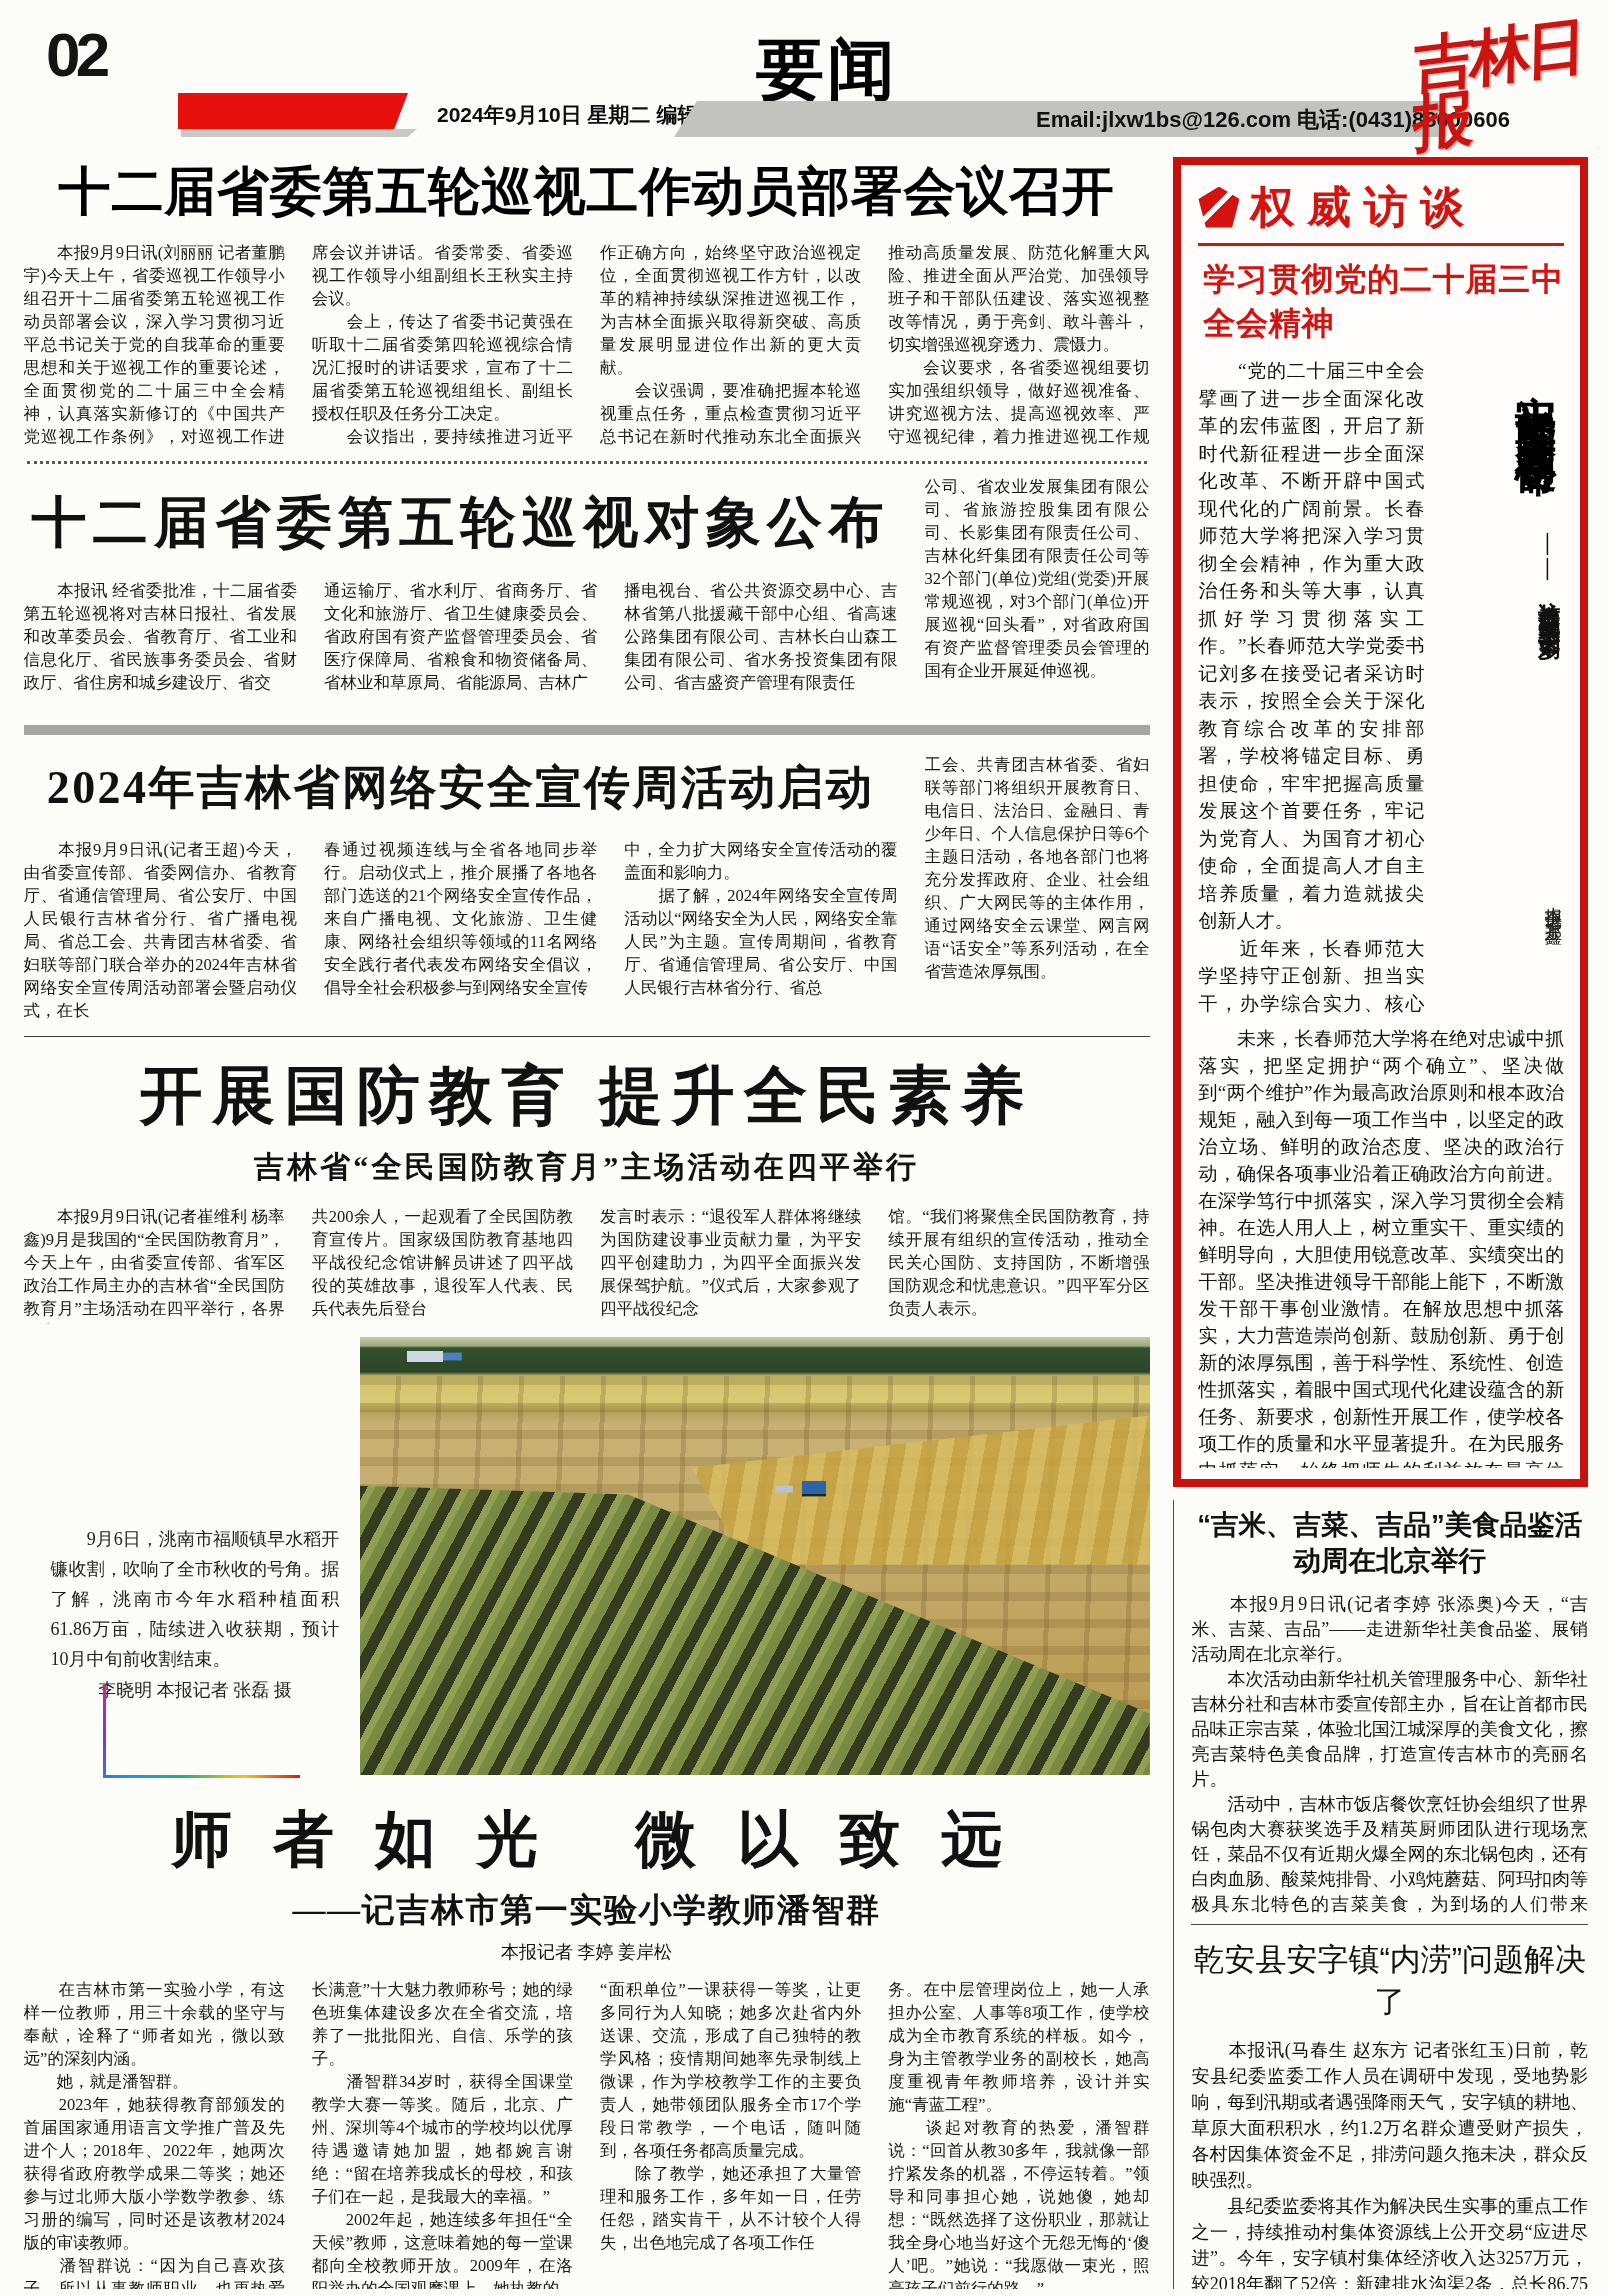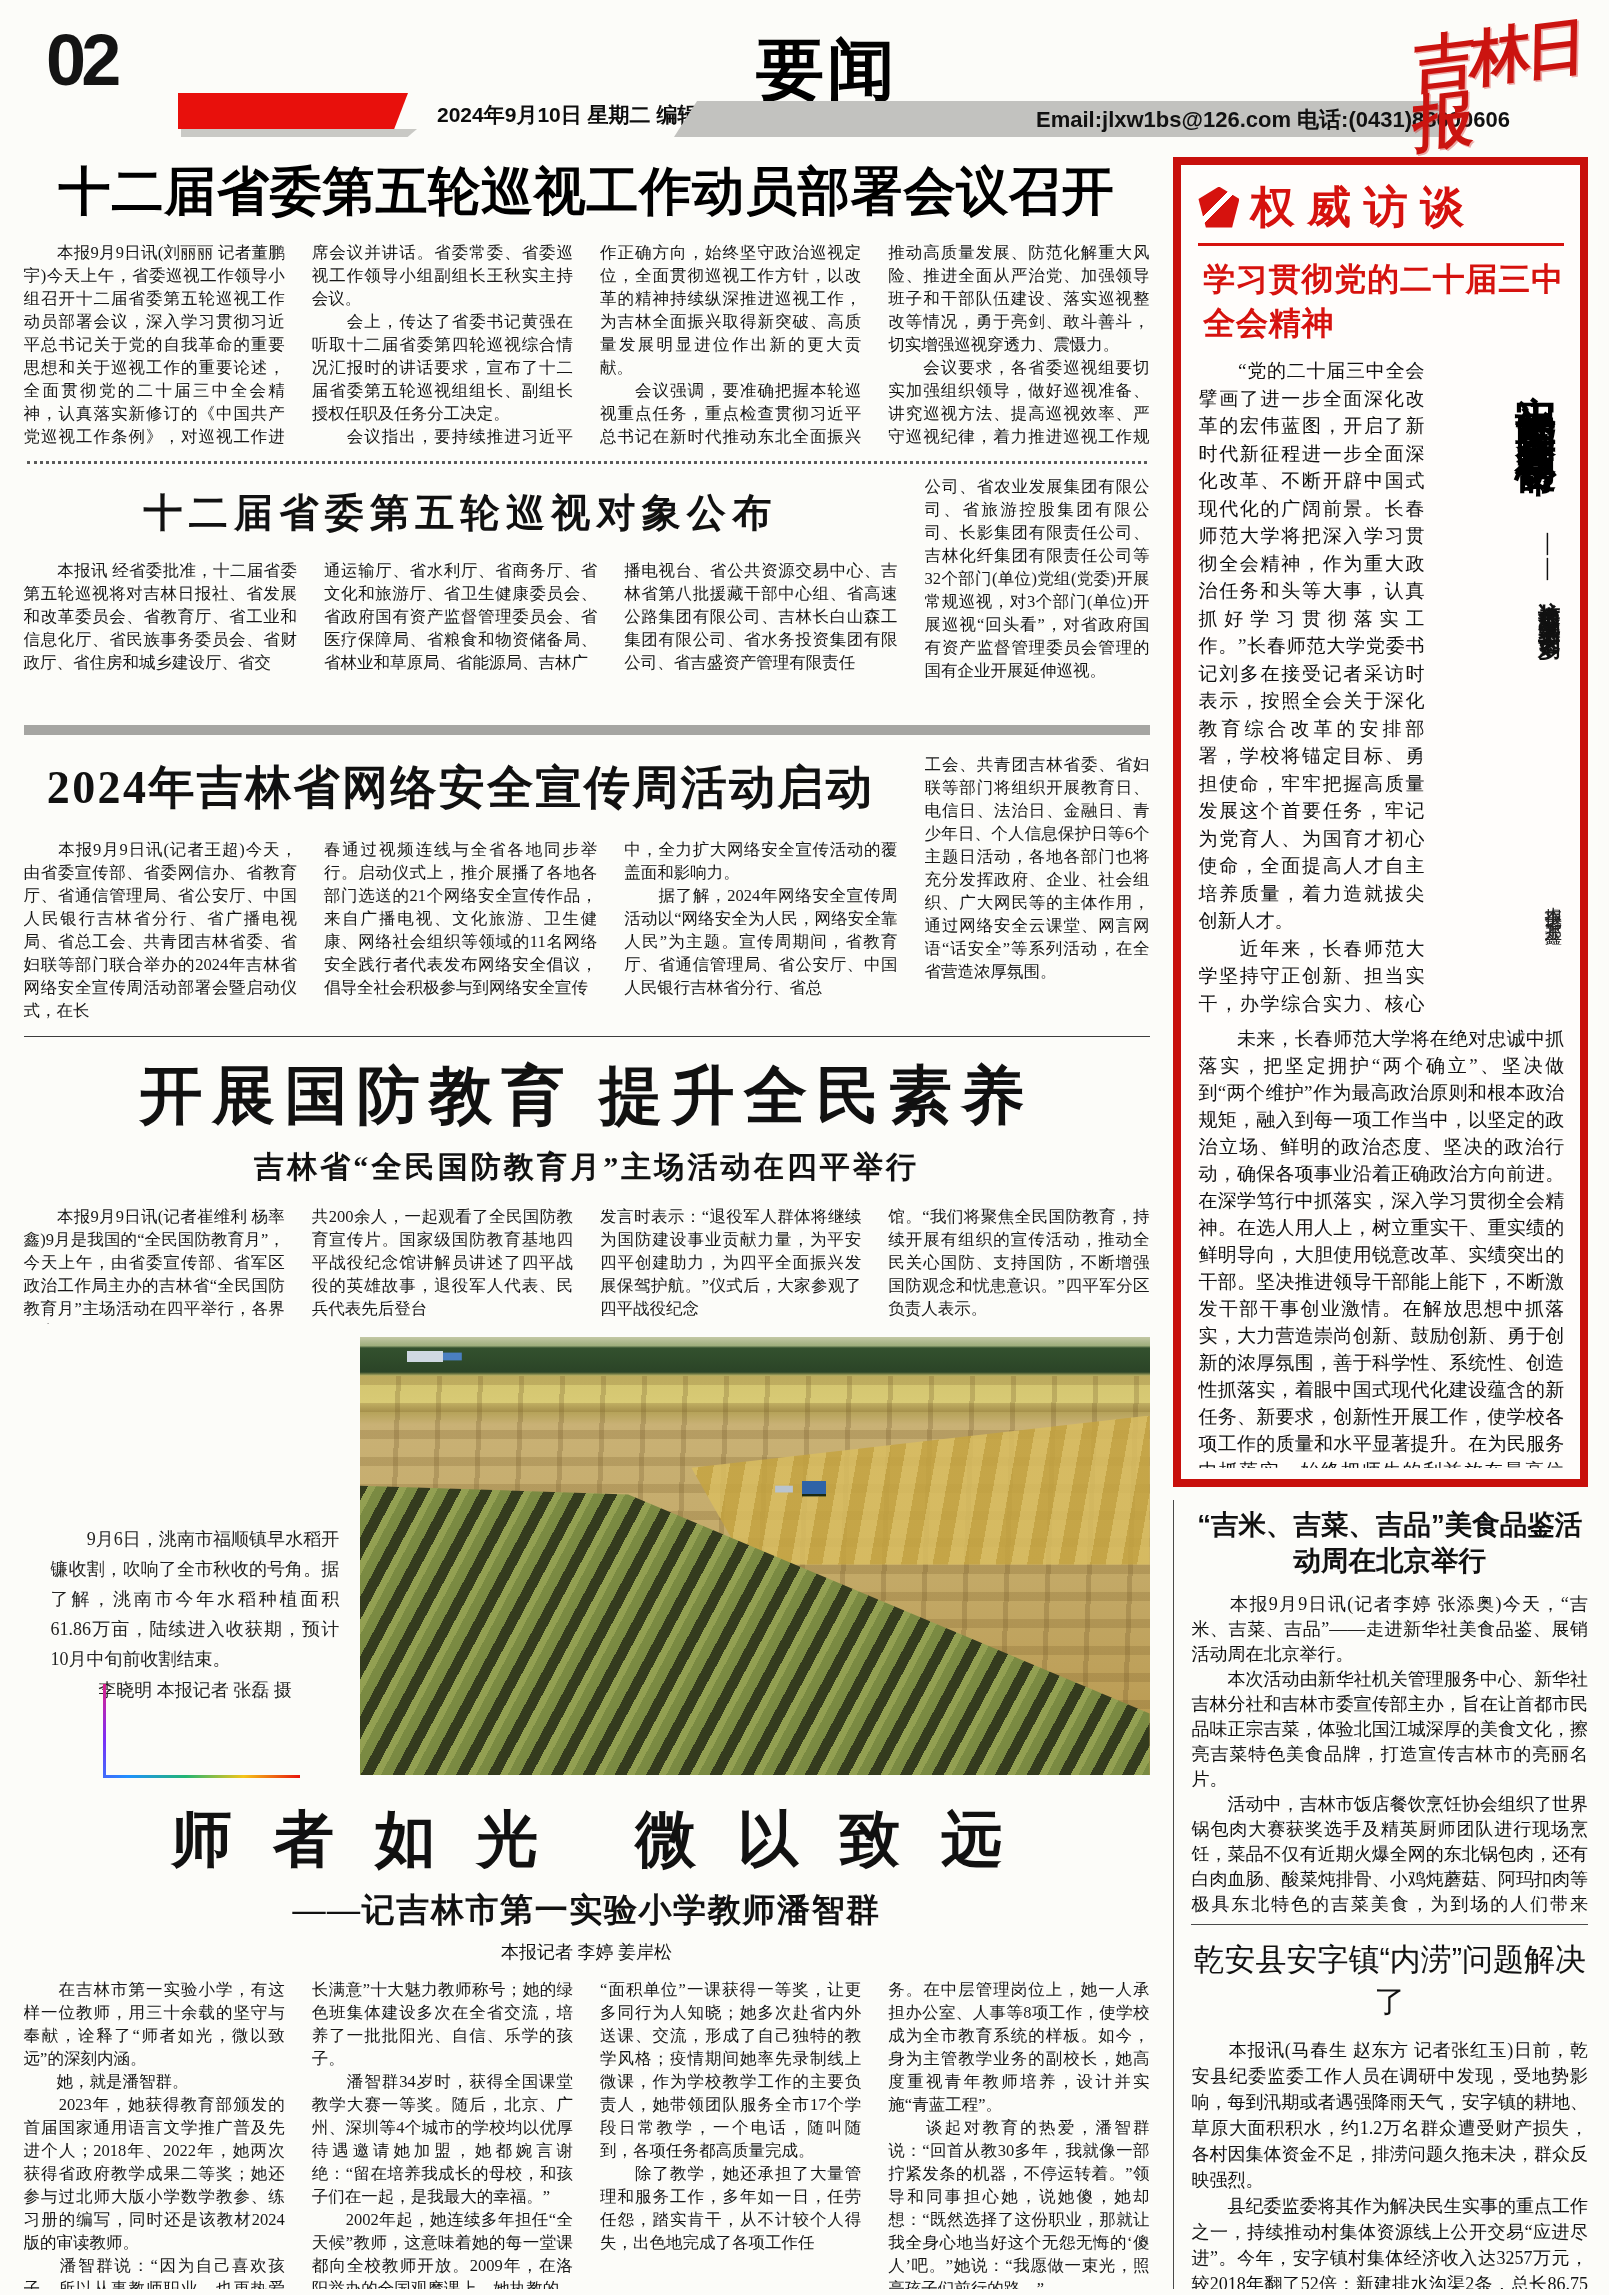--- a/index.html
+++ b/index.html
@@ -3,21 +3,21 @@
 <meta charset="utf-8">
 <style>
   html,body{margin:0;padding:0;background:#d8d6d0;}
   .page{position:relative;width:1610px;height:2295px;background:#fcfcf9;margin:0 auto;
         font-family:"Liberation Serif","DejaVu Serif",serif;color:#111;overflow:hidden;box-sizing:border-box;}
   *{box-sizing:border-box;}
 
   
   .hdr{position:absolute;top:0;left:0;right:0;height:154px;}
   .pagenum{position:absolute;left:46px;top:23.6px;font-family:"Liberation Sans",sans-serif;
-           font-weight:900;font-size:72px;letter-spacing:-4.7px;color:#141414;line-height:1;}
+           font-weight:900;font-size:62px;letter-spacing:-4.7px;color:#141414;line-height:1;}
   .redbar{position:absolute;left:178px;top:93px;width:230px;height:36px;background:#e8100c;
           clip-path:polygon(0 0,100% 0,94% 100%,0 100%);}
   .redbar-sh{position:absolute;left:181px;top:129px;width:236px;height:7.9px;background:#c9c9c5;
           clip-path:polygon(0 0,100% 0,96% 100%,0 100%);}
   .dateline{position:absolute;left:437px;top:101px;font-family:"Liberation Sans",sans-serif;
             font-weight:700;font-size:21px;color:#0d0d0d;}
   .graybar{position:absolute;left:674px;top:101px;width:767px;height:36px;background:#c2c2bf;
            clip-path:polygon(3% 0,100% 0,100% 100%,0 100%);}
   .contact{position:absolute;left:1036px;top:105px;font-family:"Liberation Sans",sans-serif;
            font-weight:700;font-size:22px;color:#111;}
@@ -40,21 +40,21 @@
   
   .a1-head{font-family:"Liberation Sans",sans-serif;font-weight:900;font-size:52px;text-align:center;
            letter-spacing:0.8px;color:#000;margin:6.3px 0 20.4px 0;line-height:1.1;}
   .a1-body{height:208px;}
   .dotted-div{border-top:3.1px dotted #5a5a5a;margin:12.6px 3.1px 11px 3.1px;}
 
   
   .split{display:flex;gap:27px;}
   .split .main{flex:1;}
   .split .side{width:225px;}
-  .a2-head{font-weight:900;font-size:39px;text-align:center;letter-spacing:6.3px;margin:11px 0 19px 0;}
+  .a2-head{font-weight:900;font-size:55px;text-align:center;letter-spacing:6.3px;margin:11px 0 19px 0;}
   .a2-body{height:118px;}
   .a2-side{height:234px;}
   .graydiv{height:11.8px;background:#a5a5a2;margin:15.7px 0 17.3px 0;}
   .a3-head{font-weight:900;font-size:46px;text-align:center;letter-spacing:2.4px;margin:4.7px 0 19px 0;}
   .a3-body{height:187px;}
   .a3-side{height:264px;}
   .soliddiv{border-top:1.6px solid #3c3c3c;margin:11px 0 12.6px 0;}
 
   
   .a4-head{font-weight:900;font-size:63px;text-align:center;letter-spacing:9.4px;margin:3.1px 0 7.9px 0;}

